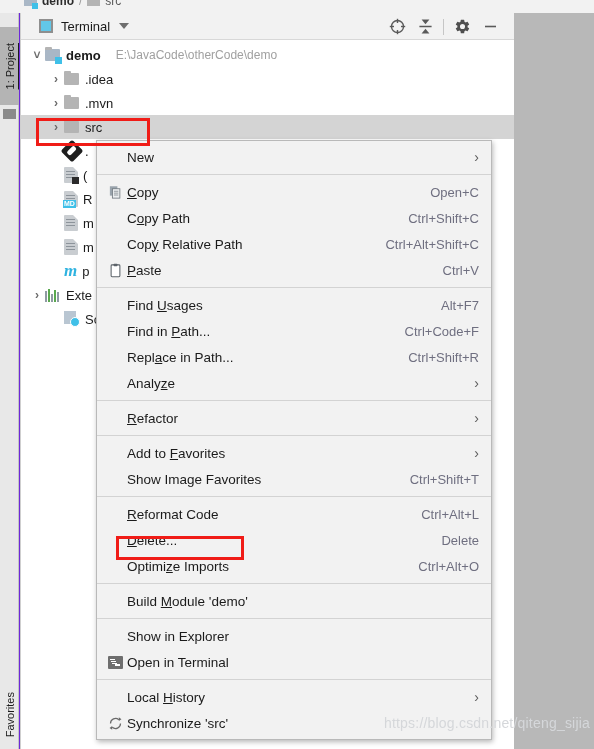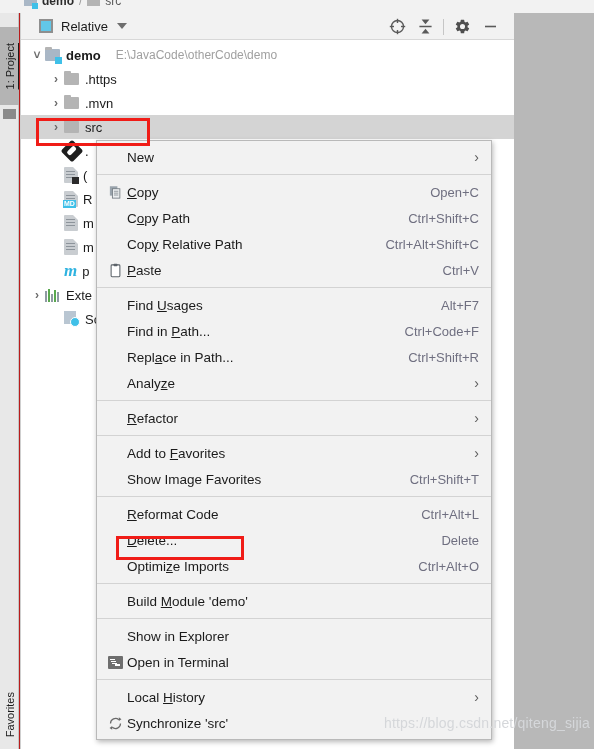--- a/index.html
+++ b/index.html
@@ -2,21 +2,21 @@
 <html><head>
 <meta charset="utf-8">
 <style>
   * { box-sizing: border-box; margin: 0; padding: 0; }
   html, body {
     width: 594px; height: 749px;
     background: #ffffff;
     font-family: "Liberation Sans", sans-serif;
     overflow: hidden;
   }
-  #root { position: relative; width: 594px; height: 749px; background: #b91c1c; }
+  #root { position: relative; width: 594px; height: 749px; background: #6d28d9; }
 
   
   .breadcrumb-strip {
     position: absolute; left: 0; top: 0; width: 594px; height: 13px;
     background: #f2f2f2; overflow: hidden;
   }
   .bc-inner { position: absolute; left: 24px; top: -6px; display: flex; align-items: center; gap: 5px; }
   .bc-folder-icon { width: 13px; height: 12px; position: relative; }
   .bc-folder-icon .f-body { position: absolute; left: 0; top: 2px; width: 13px; height: 9px; background: #a9b7c6; }
   .bc-folder-icon .f-badge { position: absolute; right: -1px; bottom: -2px; width: 6px; height: 6px; background: #3fc0e8; }
@@ -169,21 +169,21 @@
     </div>
   </div>
 
   <div class="right-filler"></div>
   <div class="scroll-edge"></div>
 
   <div class="tool-window">
 
     <div class="tw-header">
       <span class="tw-title-icon"></span>
-      <span class="tw-title">Relative</span>
+      <span class="tw-title">Terminal</span>
       <span class="tw-caret"></span>
 
       <div class="tw-actions">
         <span class="tw-act">
           <svg width="17" height="17" viewBox="0 0 17 17">
             <circle cx="8.5" cy="8.5" r="6" fill="none" stroke="#5a5a5a" stroke-width="1.4"></circle>
             <line x1="8.5" y1="0.8" x2="8.5" y2="5" stroke="#5a5a5a" stroke-width="1.4"></line>
             <line x1="8.5" y1="12" x2="8.5" y2="16.2" stroke="#5a5a5a" stroke-width="1.4"></line>
             <line x1="0.8" y1="8.5" x2="5" y2="8.5" stroke="#5a5a5a" stroke-width="1.4"></line>
             <line x1="12" y1="8.5" x2="16.2" y2="8.5" stroke="#5a5a5a" stroke-width="1.4"></line>
@@ -217,21 +217,21 @@
         <span class="folder-ico mod tab">
             <span class="badge"></span>
           </span>
         <span class="node-name bold">demo</span>
         <span class="node-path">E:\JavaCode\otherCode\demo</span>
       </div>
 
       <div class="tree-row indent-2">
         <span class="arrow">›</span>
         <span class="folder-ico tab"></span>
-        <span class="node-name">.https</span>
+        <span class="node-name">.idea</span>
       </div>
 
       <div class="tree-row indent-2">
         <span class="arrow">›</span>
         <span class="folder-ico tab"></span>
         <span class="node-name">.mvn</span>
       </div>
 
       <div class="tree-row indent-2 selected">
         <span class="arrow">›</span>

